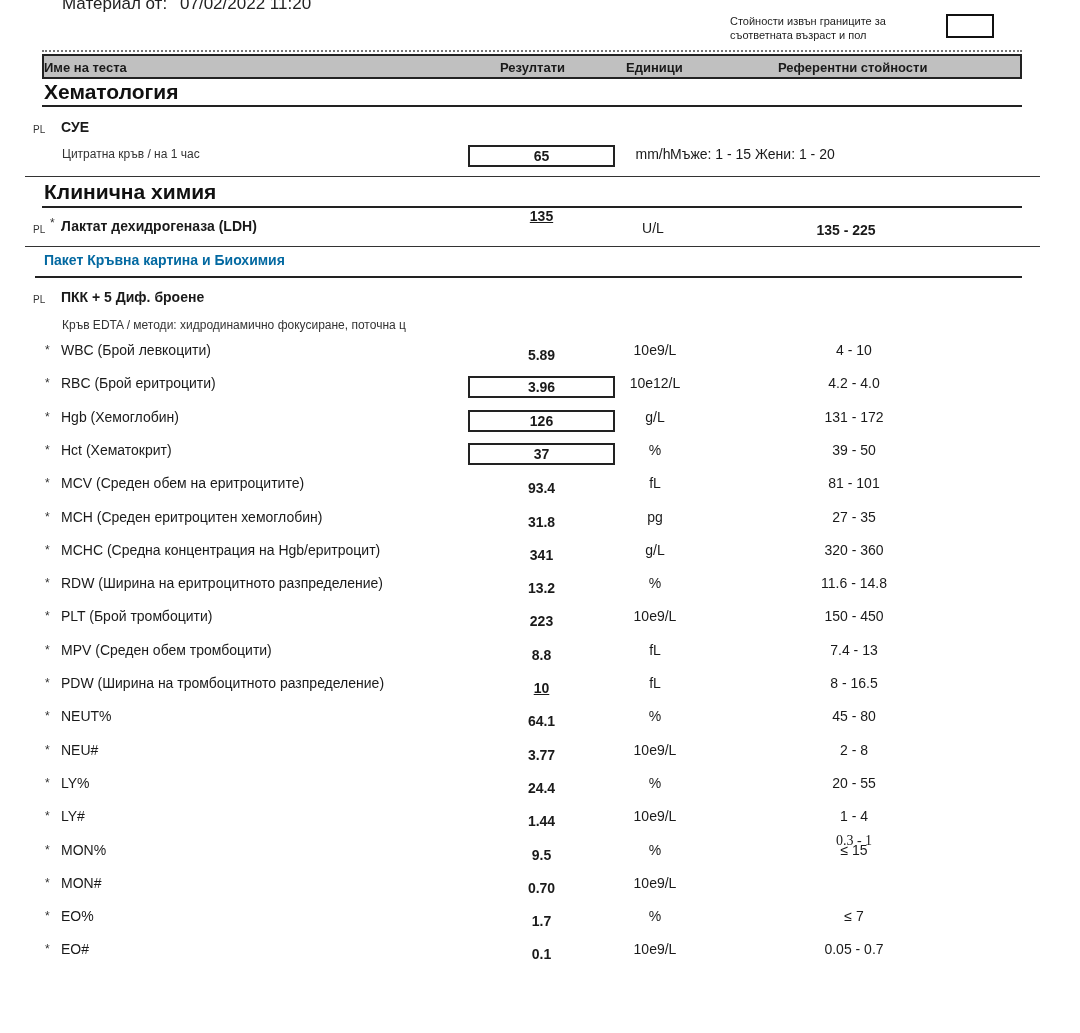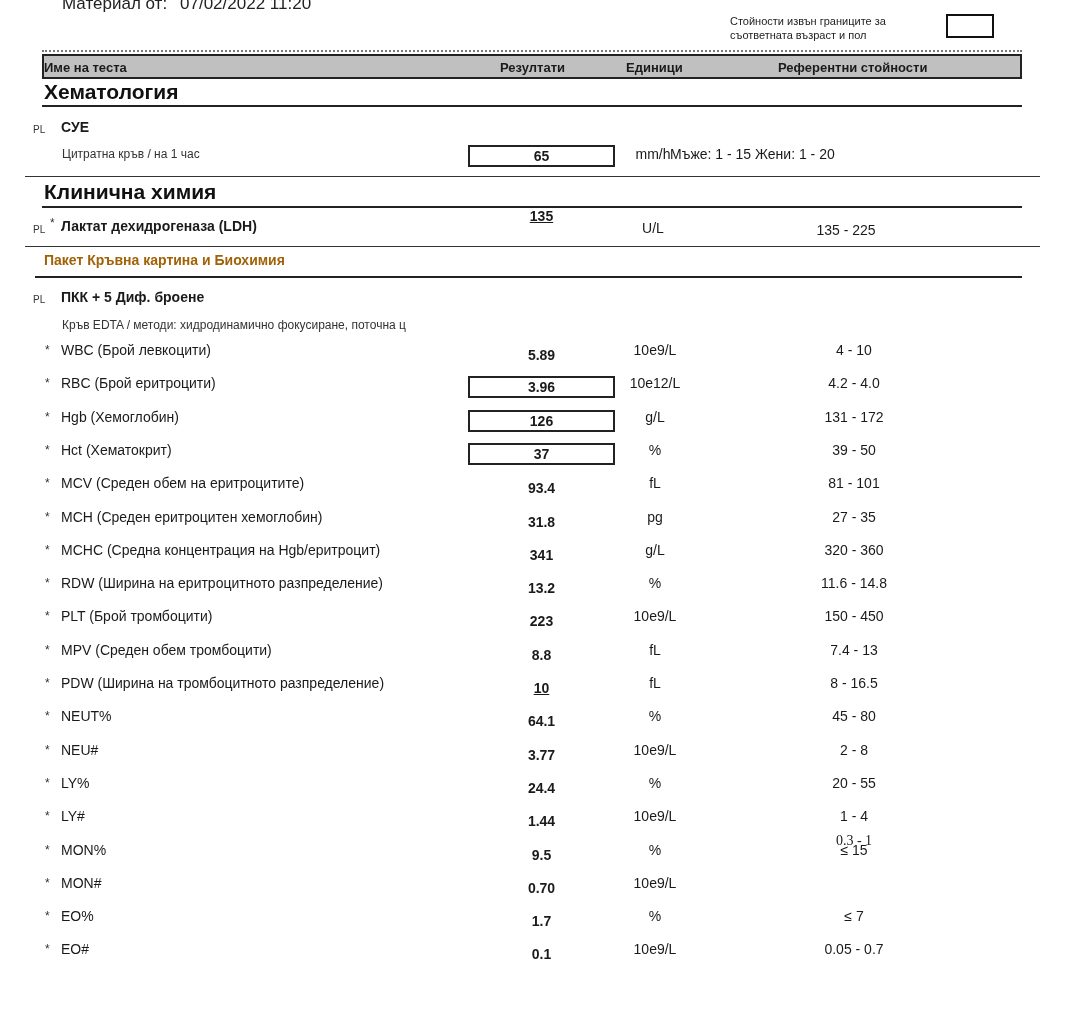--- a/index.html
+++ b/index.html
@@ -23,21 +23,21 @@
     background: #c0c0c0; border: 2px solid #222;
     font-size: 13px; font-weight: bold;
   }
   .header-bar span { position: absolute; top: 4px; }
   .h-name  { left: 0px; }
   .h-res   { left: 456px; }
   .h-units { left: 582px; }
   .h-ref   { left: 734px; }
 
   .sec-title { font-size: 21px; font-weight: bold; color: #111; }
-  .sub-title { font-size: 14px; font-weight: bold; color: #a16207; }
+  .sub-title { font-size: 14px; font-weight: bold; color: #0369a1; }
   .rule-thick { height: 0; border-top: 2px solid #222; }
   .rule-thin  { height: 0; border-top: 1px solid #333; }
 
   .pl { font-size: 10px; color: #333; }
   .star { font-size: 12px; color: #333; }
   .test-bold { font-size: 14px; font-weight: bold; }
   .note { font-size: 12px; color: #333; }
   .test-name { font-size: 14px; color: #1a1a1a; }
 
   .res { font-size: 14px; font-weight: bold; text-align: center; width: 147px; left: 468px; }
@@ -75,21 +75,21 @@
 <div class="abs rule-thin" style="left:25px; top:176px; width:1015px;"></div>
 
 <div class="abs sec-title" style="left:44px; top:180px;">Клинична химия</div>
 <div class="abs rule-thick" style="left:42px; top:206px; width:980px;"></div>
 
 <div class="abs pl" style="left:33px; top:224px;">PL</div>
 <div class="abs star" style="left:50px; top:216px;">*</div>
 <div class="abs test-bold" style="left:61px; top:218px;">Лактат дехидрогеназа (LDH)</div>
 <div class="abs res" style="top:208px;text-decoration:underline;">135</div>
 <div class="abs unit" style="top:220px; left:608px;">U/L</div>
-<div class="abs ref" style="top:222px; left:746px;">135 - 225</div>
+<div class="abs ref" style="top:222px; left:746px;font-weight:bold;">135 - 225</div>
 
 <div class="abs rule-thin" style="left:25px; top:246px; width:1015px;"></div>
 
 <div class="abs sub-title" style="left:44px; top:252px;">Пакет Кръвна картина и Биохимия</div>
 <div class="abs rule-thick" style="left:35px; top:276px; width:987px;"></div>
 
 <div class="abs pl" style="left:33px; top:294px;">PL</div>
 <div class="abs test-bold" style="left:61px; top:289px;">ПКК + 5 Диф. броене</div>
 <div class="abs note" style="left:62px; top:318px;">Кръв EDTA / методи: хидродинамично фокусиране, поточна ц</div>
 

